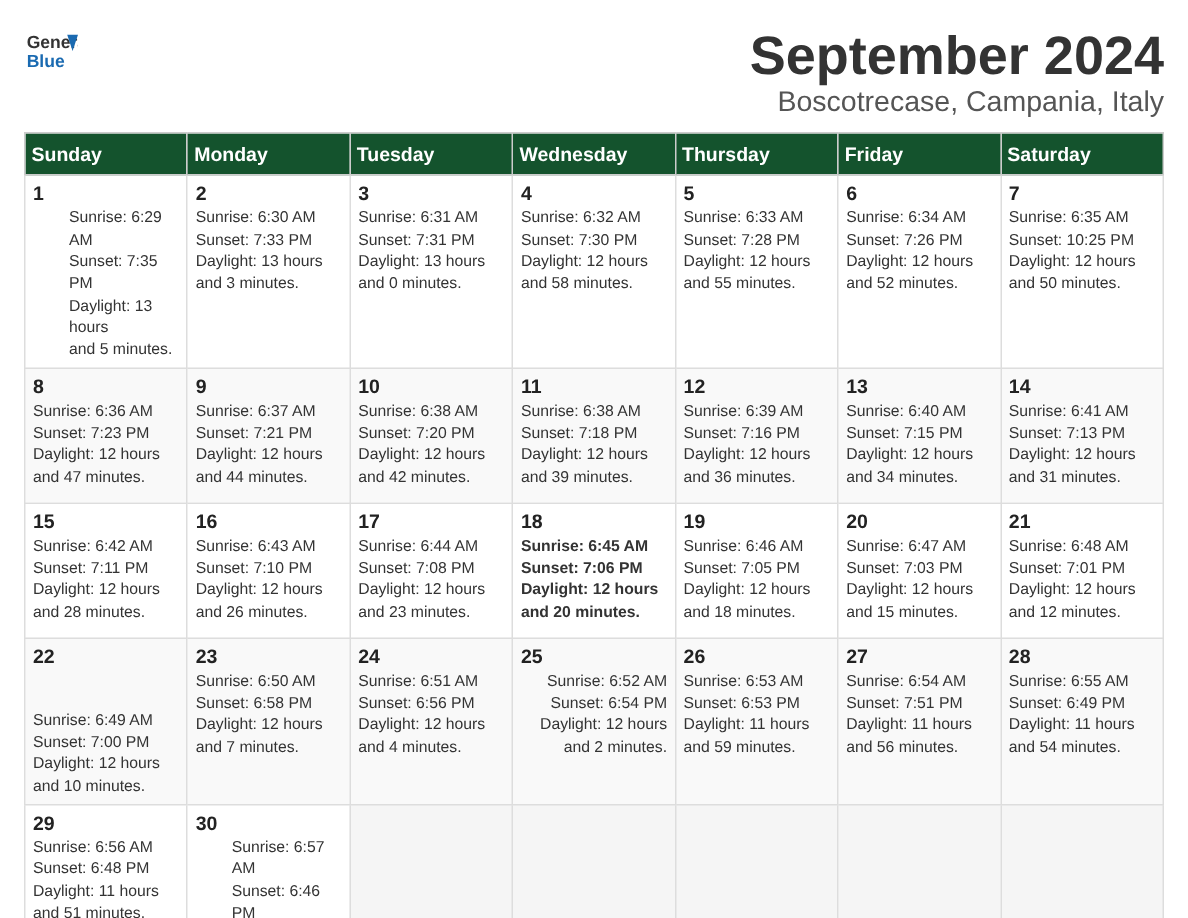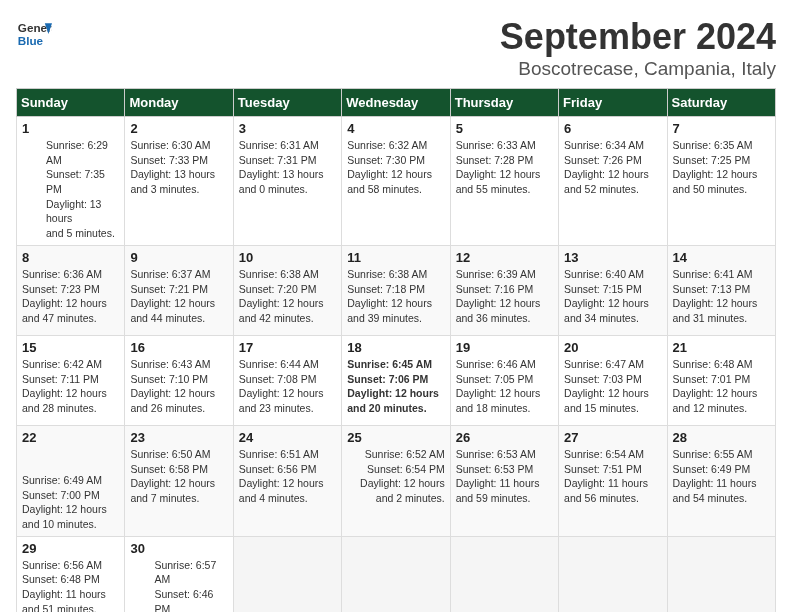--- a/index.html
+++ b/index.html
@@ -150,21 +150,21 @@
         <td>
           <span class="day-num">6</span>
           <div class="day-info" style="white-space: pre-line;">Sunrise: 6:34 AM
 Sunset: 7:26 PM
 Daylight: 12 hours
 and 52 minutes.</div>
         </td>
         <td>
           <span class="day-num">7</span>
           <div class="day-info" style="white-space: pre-line;">Sunrise: 6:35 AM
-Sunset: 7:25 PM
+Sunset: 10:25 PM
 Daylight: 12 hours
 and 50 minutes.</div>
         </td>
       </tr>
       <tr>
         <td>
           <span class="day-num">8</span>
           <div class="day-info" style="white-space: pre-line;">Sunrise: 6:36 AM
 Sunset: 7:23 PM
 Daylight: 12 hours

